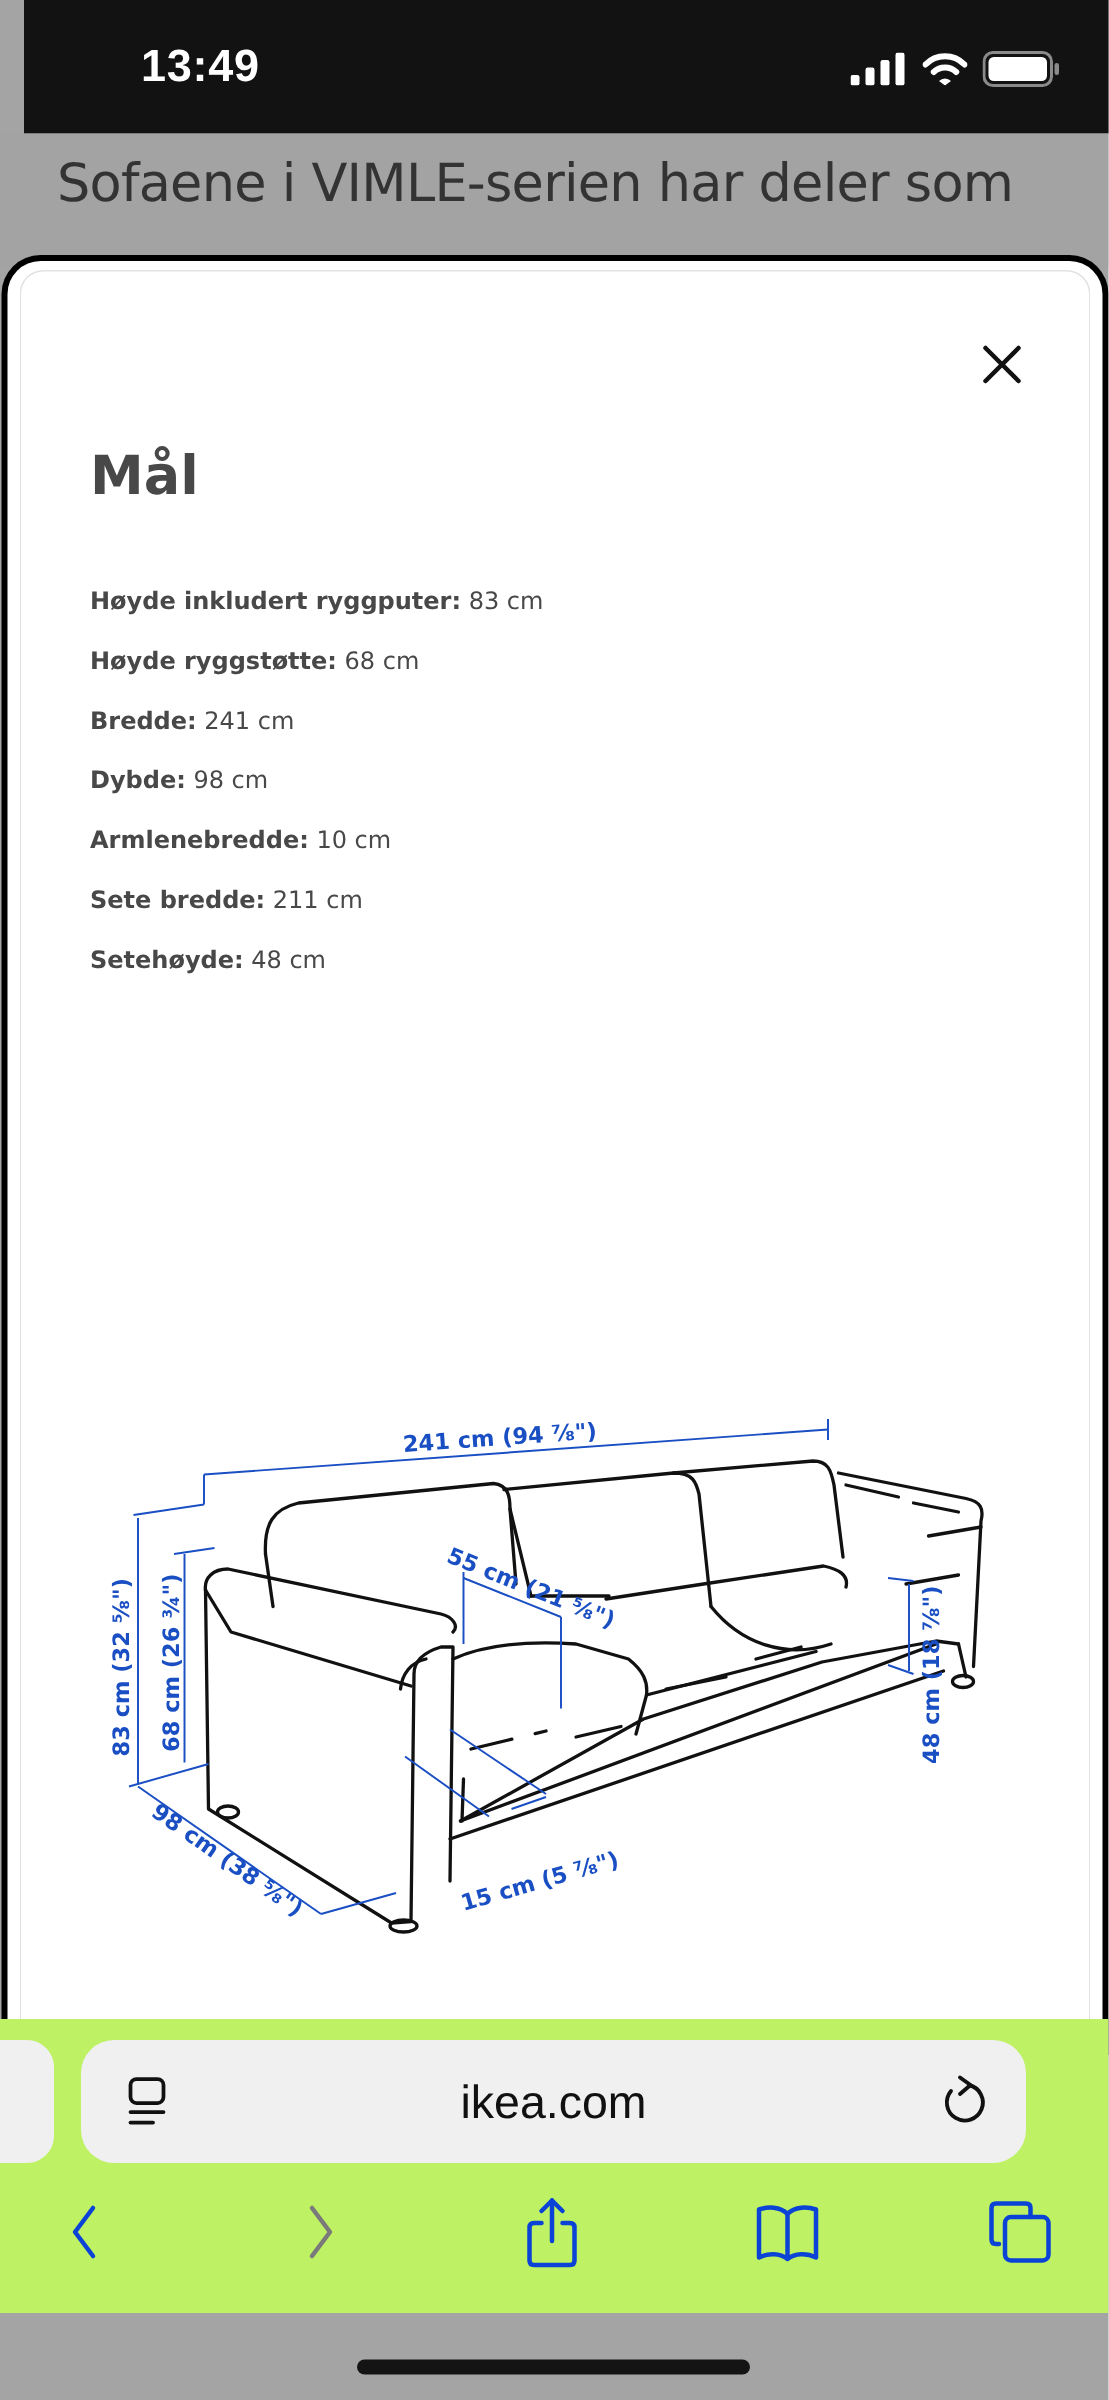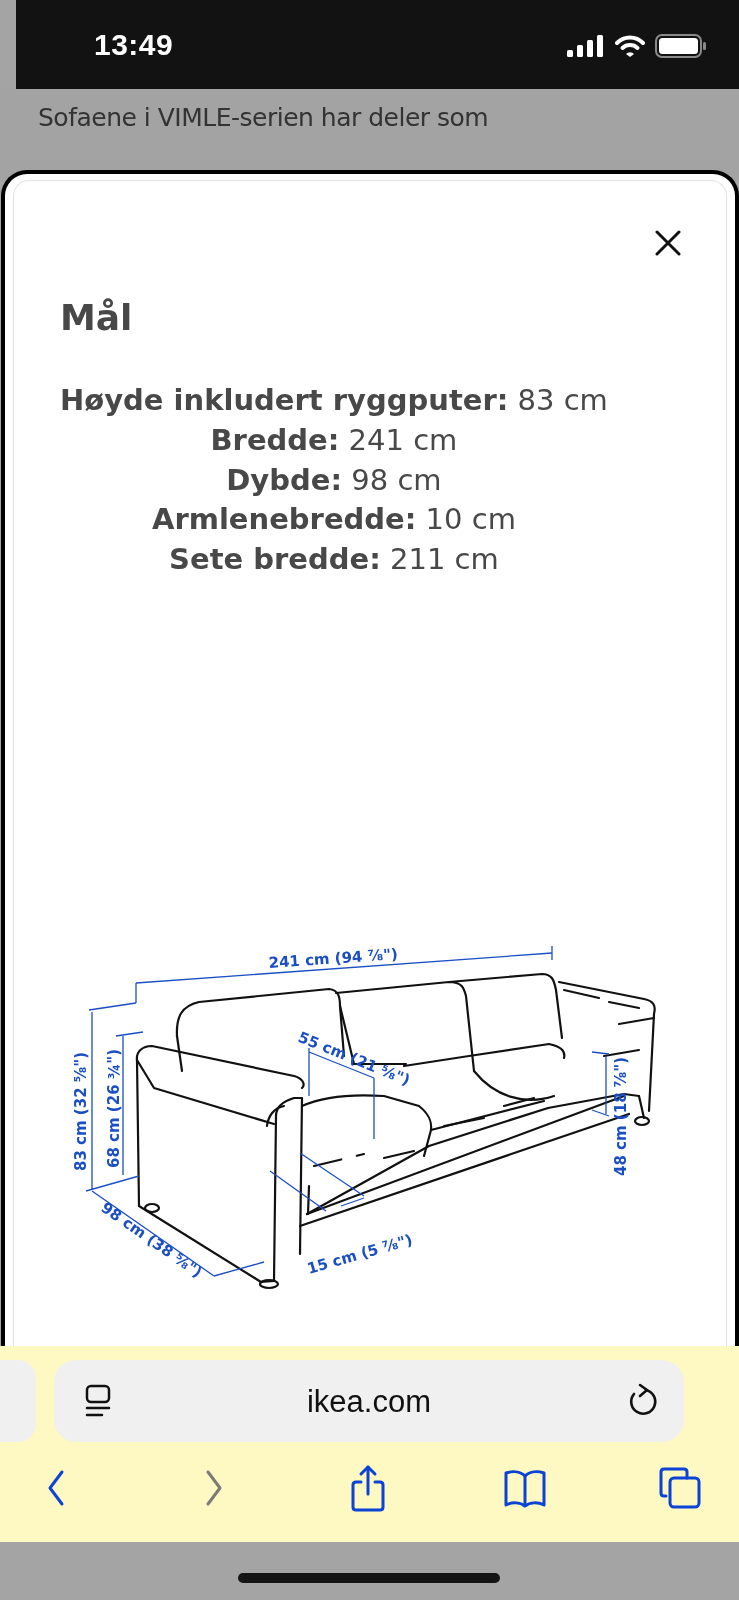--- a/index.html
+++ b/index.html
@@ -4,37 +4,37 @@
   <style>
     * { box-sizing: border-box; margin: 0; padding: 0; }
     html, body { width: 739px; height: 1600px; overflow: hidden; }
     body { position: relative; background: #a4a4a4; font-family: "DejaVu Sans", "Liberation Sans", sans-serif; }
 
     .status-bar { position: absolute; left: 16px; top: 0; width: 739px; height: 89px; background: #121212; color: #fff; }
     .status-time { position: absolute; left: 78px; top: 28px; font-family: "Liberation Sans", sans-serif; font-weight: 600; font-size: 30px; letter-spacing: 0.5px; }
     .status-icons { position: absolute; right: 48px; top: 34px; display: flex; align-items: center; gap: 10px; }
 
     .page-behind { position: absolute; left: 0; top: 89px; width: 739px; height: 90px; background: #a3a3a3; }
-    .page-behind-text { position: absolute; left: 38px; top: 14px; font-family: "DejaVu Sans", sans-serif; font-size: 25px; color: #333; white-space: nowrap; letter-spacing: -0.5px; }
-
-    .sheet-outer { position: absolute; left: 1px; top: 170px; width: 738px; height: 1200px; background: #000; border-radius: 26px 26px 0 0; text-align: center; }
+    .page-behind-text { position: absolute; left: 38px; top: 14px; font-family: "DejaVu Sans", sans-serif; font-size: 35px; color: #333; white-space: nowrap; letter-spacing: -0.5px; }
+
+    .sheet-outer { position: absolute; left: 1px; top: 170px; width: 738px; height: 1200px; background: #000; border-radius: 26px 26px 0 0; }
     .sheet { position: absolute; left: 4px; top: 4px; right: 4px; bottom: 0; background: #fff; border-radius: 22px 22px 0 0; }
     .sheet-inner { position: absolute; left: 8px; top: 6px; right: 8px; bottom: 0; border: 1.5px solid #e2e2e2; border-bottom: none; border-radius: 16px 16px 0 0; background: #fff; }
 
     .close-btn { position: absolute; right: 38px; top: 42px; width: 40px; height: 40px; display: flex; align-items: center; justify-content: center; cursor: pointer; }
 
     .modal-title { position: absolute; left: 46px; top: 116px; font-family: "DejaVu Sans", sans-serif; font-weight: bold; font-size: 36px; color: #484848; }
 
     .spec-list { position: absolute; left: 46px; top: 200px; list-style: none; }
-    .spec-item { height: 39.8px; font-size: 29px; color: #484848; white-space: nowrap; line-height: 39.8px; }
+    .spec-item { height: 39.8px; font-size: 16px; color: #484848; white-space: nowrap; line-height: 39.8px; }
     .spec-label { font-weight: bold; }
 
     .diagram { position: absolute; left: 50px; top: 765px; width: 640px; height: 370px; }
 
-    .address-area { position: absolute; left: 0; top: 1346px; width: 739px; height: 196px; background: #fef9c3; }
+    .address-area { position: absolute; left: 0; top: 1346px; width: 739px; height: 196px; background: #bef264; }
     .left-tab-stub { position: absolute; left: -20px; top: 14px; width: 56px; height: 82px; background: #f0f0f0; border-radius: 18px; }
     .address-bar { position: absolute; left: 54px; top: 14px; width: 630px; height: 82px; background: #f0f0f0; border-radius: 22px; }
     .address-text { position: absolute; left: 0; right: 0; top: 24px; text-align: center; font-family: "Liberation Sans", sans-serif; font-size: 31px; color: #111; }
     .reader-icon { position: absolute; left: 30px; top: 24px; }
     .reload-icon { position: absolute; right: 26px; top: 22px; }
 
     .toolbar { position: absolute; left: 0; top: 1460px; width: 739px; height: 60px; }
     .tb-btn { position: absolute; top: 0; width: 56px; height: 56px; display: flex; align-items: center; justify-content: center; cursor: pointer; }
 
     .home-indicator { position: absolute; left: 238px; top: 1573px; width: 262px; height: 10px; background: #141414; border-radius: 5px; }
@@ -75,24 +75,26 @@
       <div class="close-btn">
         <svg width="28" height="28" viewBox="0 0 28 28">
           <path d="M3 3 L25 25 M25 3 L3 25" stroke="#111" stroke-width="3" stroke-linecap="round"></path>
         </svg>
       </div>
 
       <h1 class="modal-title">Mål</h1>
 
       <ul class="spec-list">
         <li class="spec-item"><span class="spec-label">Høyde inkludert ryggputer:</span><span> 83 cm</span></li>
+        <li class="spec-item"><span class="spec-label">Høyde ryggstøtte:</span><span> 68 cm</span></li>
         <li class="spec-item"><span class="spec-label">Bredde:</span><span> 241 cm</span></li>
         <li class="spec-item"><span class="spec-label">Dybde:</span><span> 98 cm</span></li>
         <li class="spec-item"><span class="spec-label">Armlenebredde:</span><span> 10 cm</span></li>
         <li class="spec-item"><span class="spec-label">Sete bredde:</span><span> 211 cm</span></li>
+        <li class="spec-item"><span class="spec-label">Setehøyde:</span><span> 48 cm</span></li>
       </ul>
 
       <svg class="diagram" viewBox="0 0 640 370" width="640" height="370">
         <g fill="none" stroke="#111" stroke-width="2.2" stroke-linejoin="round" stroke-linecap="round">
 
           <path d="M113 90 C112 70 118 60 135 56 L265 43 C275 44 276 52 276 60 L280 110"></path>
           <path d="M113 90 L118 125"></path>
           <path d="M272 47 L385 36 C398 36 400 42 402 50 L410 125"></path>
           <path d="M385 36 L478 28 C488 28 490 34 492 44 L498 92"></path>
           <path d="M276 60 L290 118"></path>

